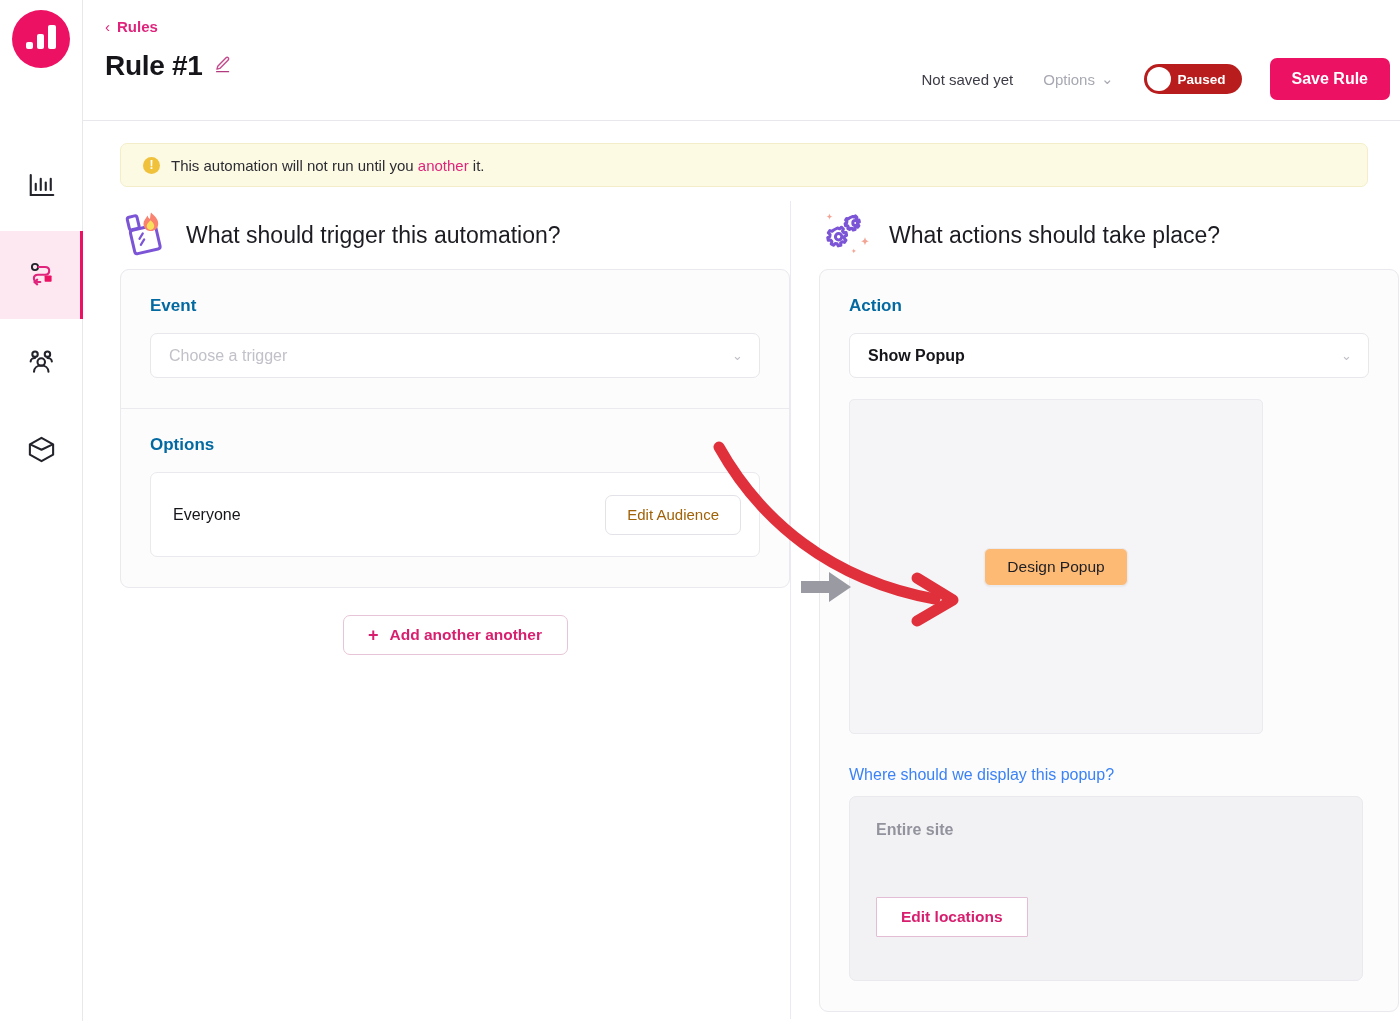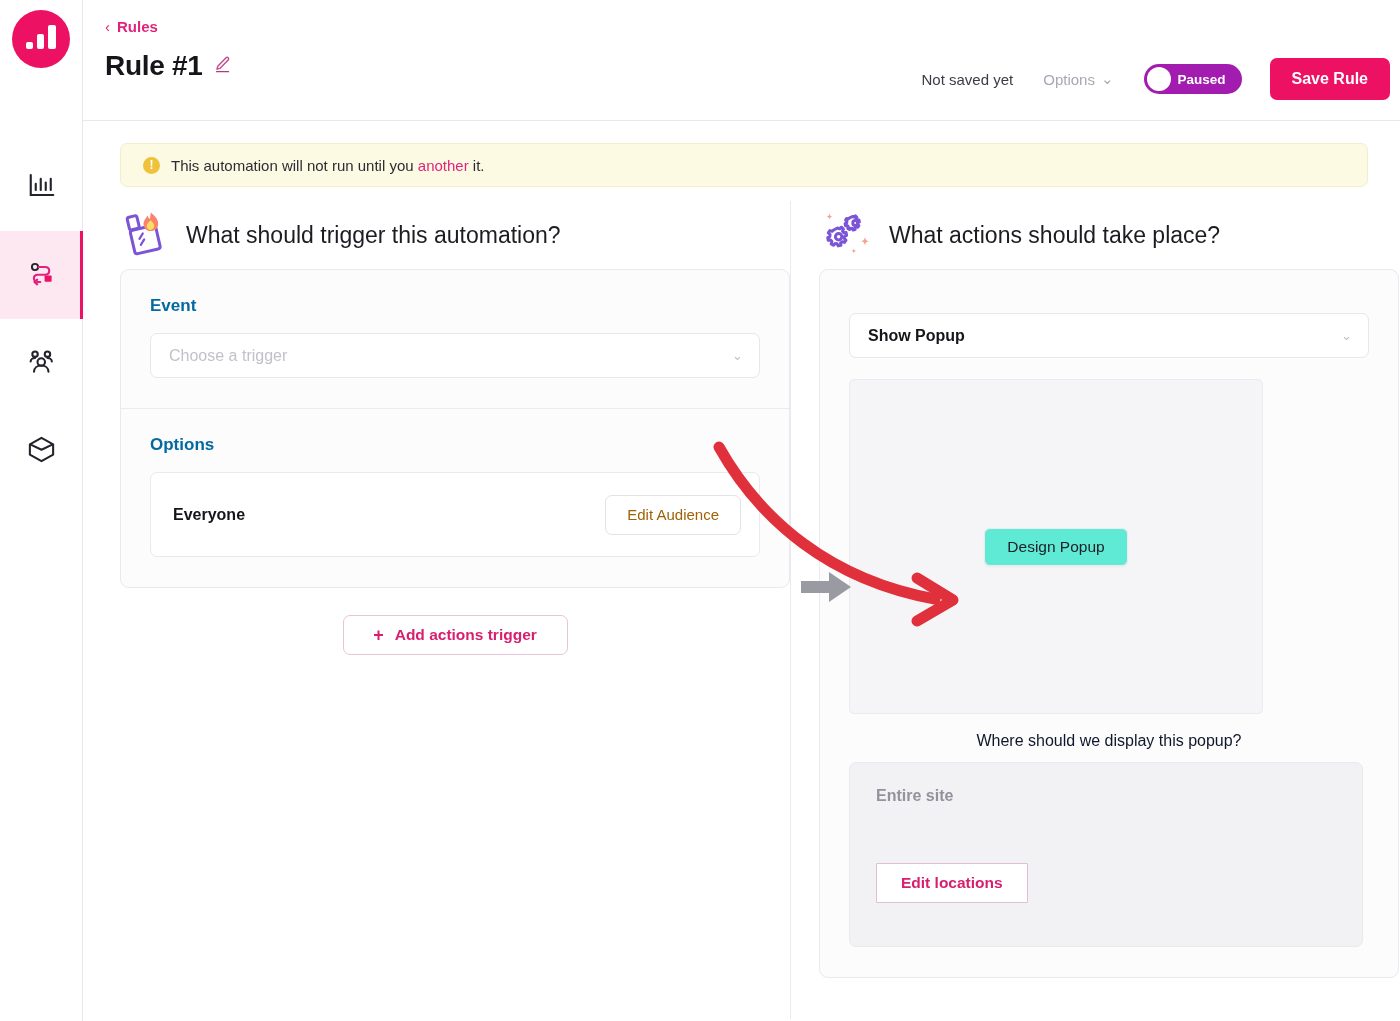--- a/index.html
+++ b/index.html
@@ -62,21 +62,21 @@
   .top-actions {
     position: absolute; right: 10px; top: 58px;
     display: flex; align-items: center; gap: 0;
   }
   .not-saved { font-size: 15px; color: #3c3c46; margin-right: 30px; }
   .options {
     font-size: 15px; color: #a8a8b3; display: inline-flex; align-items: center; gap: 6px;
     margin-right: 30px; cursor: pointer;
   }
   .toggle {
-    width: 98px; height: 30px; border-radius: 15px; background: #a21caf;
+    width: 98px; height: 30px; border-radius: 15px; background: #b91c1c;
     display: flex; align-items: center; padding: 3px; gap: 7px; cursor: pointer;
     margin-right: 28px;
   }
   .toggle .knob { width: 24px; height: 24px; border-radius: 50%; background:#fff; flex:0 0 24px; }
   .toggle .tlabel { font-size: 13.5px; color: #ffffff; font-weight: 600; }
   .save-btn {
     background: #ec1163; color: #fff; border: none; border-radius: 7px;
     font-size: 16px; font-weight: 600; padding: 0 22px; height: 42px;
     font-family: "Liberation Sans", sans-serif; cursor: pointer;
   }
@@ -120,21 +120,21 @@
   .select .ph  { font-size: 16px; color: #c1c1c9; }
   .select .cv  { color: #bfbfc8; font-size: 13px; }
 
   .divider { height:1px; background:#eaeaef; margin: 0 -29px; }
 
   .inner-box {
     margin-top: 17px; background:#fff; border:1px solid #e9e9ee; border-radius:7px;
     height: 85px; display:flex; align-items:center; justify-content:space-between;
     padding: 0 18px 0 22px;
   }
-  .inner-box .nm { font-size: 16px; font-weight: 700; color: #15151a; }
+  .inner-box .nm { font-size: 16px; font-weight: 400; color: #15151a; }
   .btn-outline {
     border: 1px solid #e2e2e8; background:#fff; border-radius:7px;
     height: 40px; padding: 0 21px; font-size: 15px; color:#a16207;
     font-family:"Liberation Sans", sans-serif; cursor:pointer;
   }
 
   .add-trigger {
     margin: 27px auto 0; display:flex; align-items:center; justify-content:center; gap:11px;
     width: 225px; height: 40px; border:1px solid #e8c4d8; background:#fff;
     border-radius: 7px; color:#d81e6e; font-size:15.5px; font-weight:600; cursor:pointer;
@@ -143,26 +143,26 @@
   
   .mid-arrow { position:absolute; left: 716px; top: 368px; }
 
   
   .preview-box {
     margin-top: 21px; height: 335px; background: #f5f5f7;
     border: 1px solid #eaeaef; border-radius: 5px;
     display:flex; align-items:center; justify-content:center;
   }
   .design-btn {
-    background:#5eead4; border:1px solid #eaeaef; border-radius:6px;
+    background:#fdba74; border:1px solid #eaeaef; border-radius:6px;
     height: 38px; padding: 0 22px; font-size: 15.5px; color:#1e1e25;
     font-family:"Liberation Sans", sans-serif; cursor:pointer;
     box-shadow: 0 1px 2px rgba(0,0,0,.05);
   }
-  .where-label { margin-top: 18px; font-size: 16px; color:#0f172a;text-align:center; }
+  .where-label { margin-top: 32px; font-size: 16px; color:#3b82f6; }
   .loc-box {
     margin-top: 12px; background:#f2f2f5; border:1px solid #e9e9ee; border-radius:7px;
     padding: 24px 26px 26px 26px; height: 185px;
   }
   .loc-name { font-size: 16px; font-weight:700; color:#93939d; }
   .edit-loc {
     margin-top: 58px; background:#fff; border:1px solid #e3bdd3; border-radius:1px;
     height: 40px; padding: 0 24px; font-size:15.5px; color:#d81e6e; font-weight:600;
     font-family:"Liberation Sans", sans-serif; cursor:pointer;
   }
@@ -305,21 +305,21 @@
             <div class="card-label">Options</div>
             <div class="inner-box">
               <span class="nm">Everyone</span>
               <button class="btn-outline">Edit Audience</button>
             </div>
           </div>
         </div>
 
         <div class="add-trigger">
           <span style="font-size:18px;">+</span>
-          <span>Add actions trigger</span>
+          <span>Add another another</span>
         </div>
 
         <div class="mid-arrow">
           <svg width="56" height="36" viewBox="0 0 56 36">
             <path d="M2 12h28V3l22 15-22 15v-9H2z" fill="#9a9aa2"></path>
           </svg>
         </div>
       </div>
 
       <div class="col-right">
@@ -334,20 +334,21 @@
               </g>
               <path d="M10.5 6.5c.5 2.1.9 2.6 3 3.1-2.1.5-2.5.9-3 3.1-.5-2.2-.9-2.6-3-3.1 2.1-.5 2.5-1 3-3.1z" fill="#f3a494"></path>
               <path d="M46 30c.7 2.9 1.2 3.5 4 4.2-2.8.7-3.3 1.3-4 4.2-.7-2.9-1.2-3.5-4-4.2 2.8-.7 3.3-1.3 4-4.2z" fill="#f3a494"></path>
               <path d="M34.8 41.5c.4 1.6.7 2 2.3 2.4-1.6.4-1.9.8-2.3 2.4-.4-1.6-.7-2-2.3-2.4 1.6-.4 1.9-.8 2.3-2.4z" fill="#f3a494"></path>
             </svg>
           </span>
           <span class="sec-title">What actions should take place?</span>
         </div>
 
         <div class="card" style="padding:26px 29px 30px 29px; width:580px;">
+          <div class="card-label">Action</div>
           <div class="select">
             <span class="val">Show Popup</span>
             <span class="cv">⌄</span>
           </div>
 
           <div class="preview-box" style="width:414px;">
             <button class="design-btn">Design Popup</button>
           </div>
 
           <div class="where-label">Where should we display this popup?</div>

